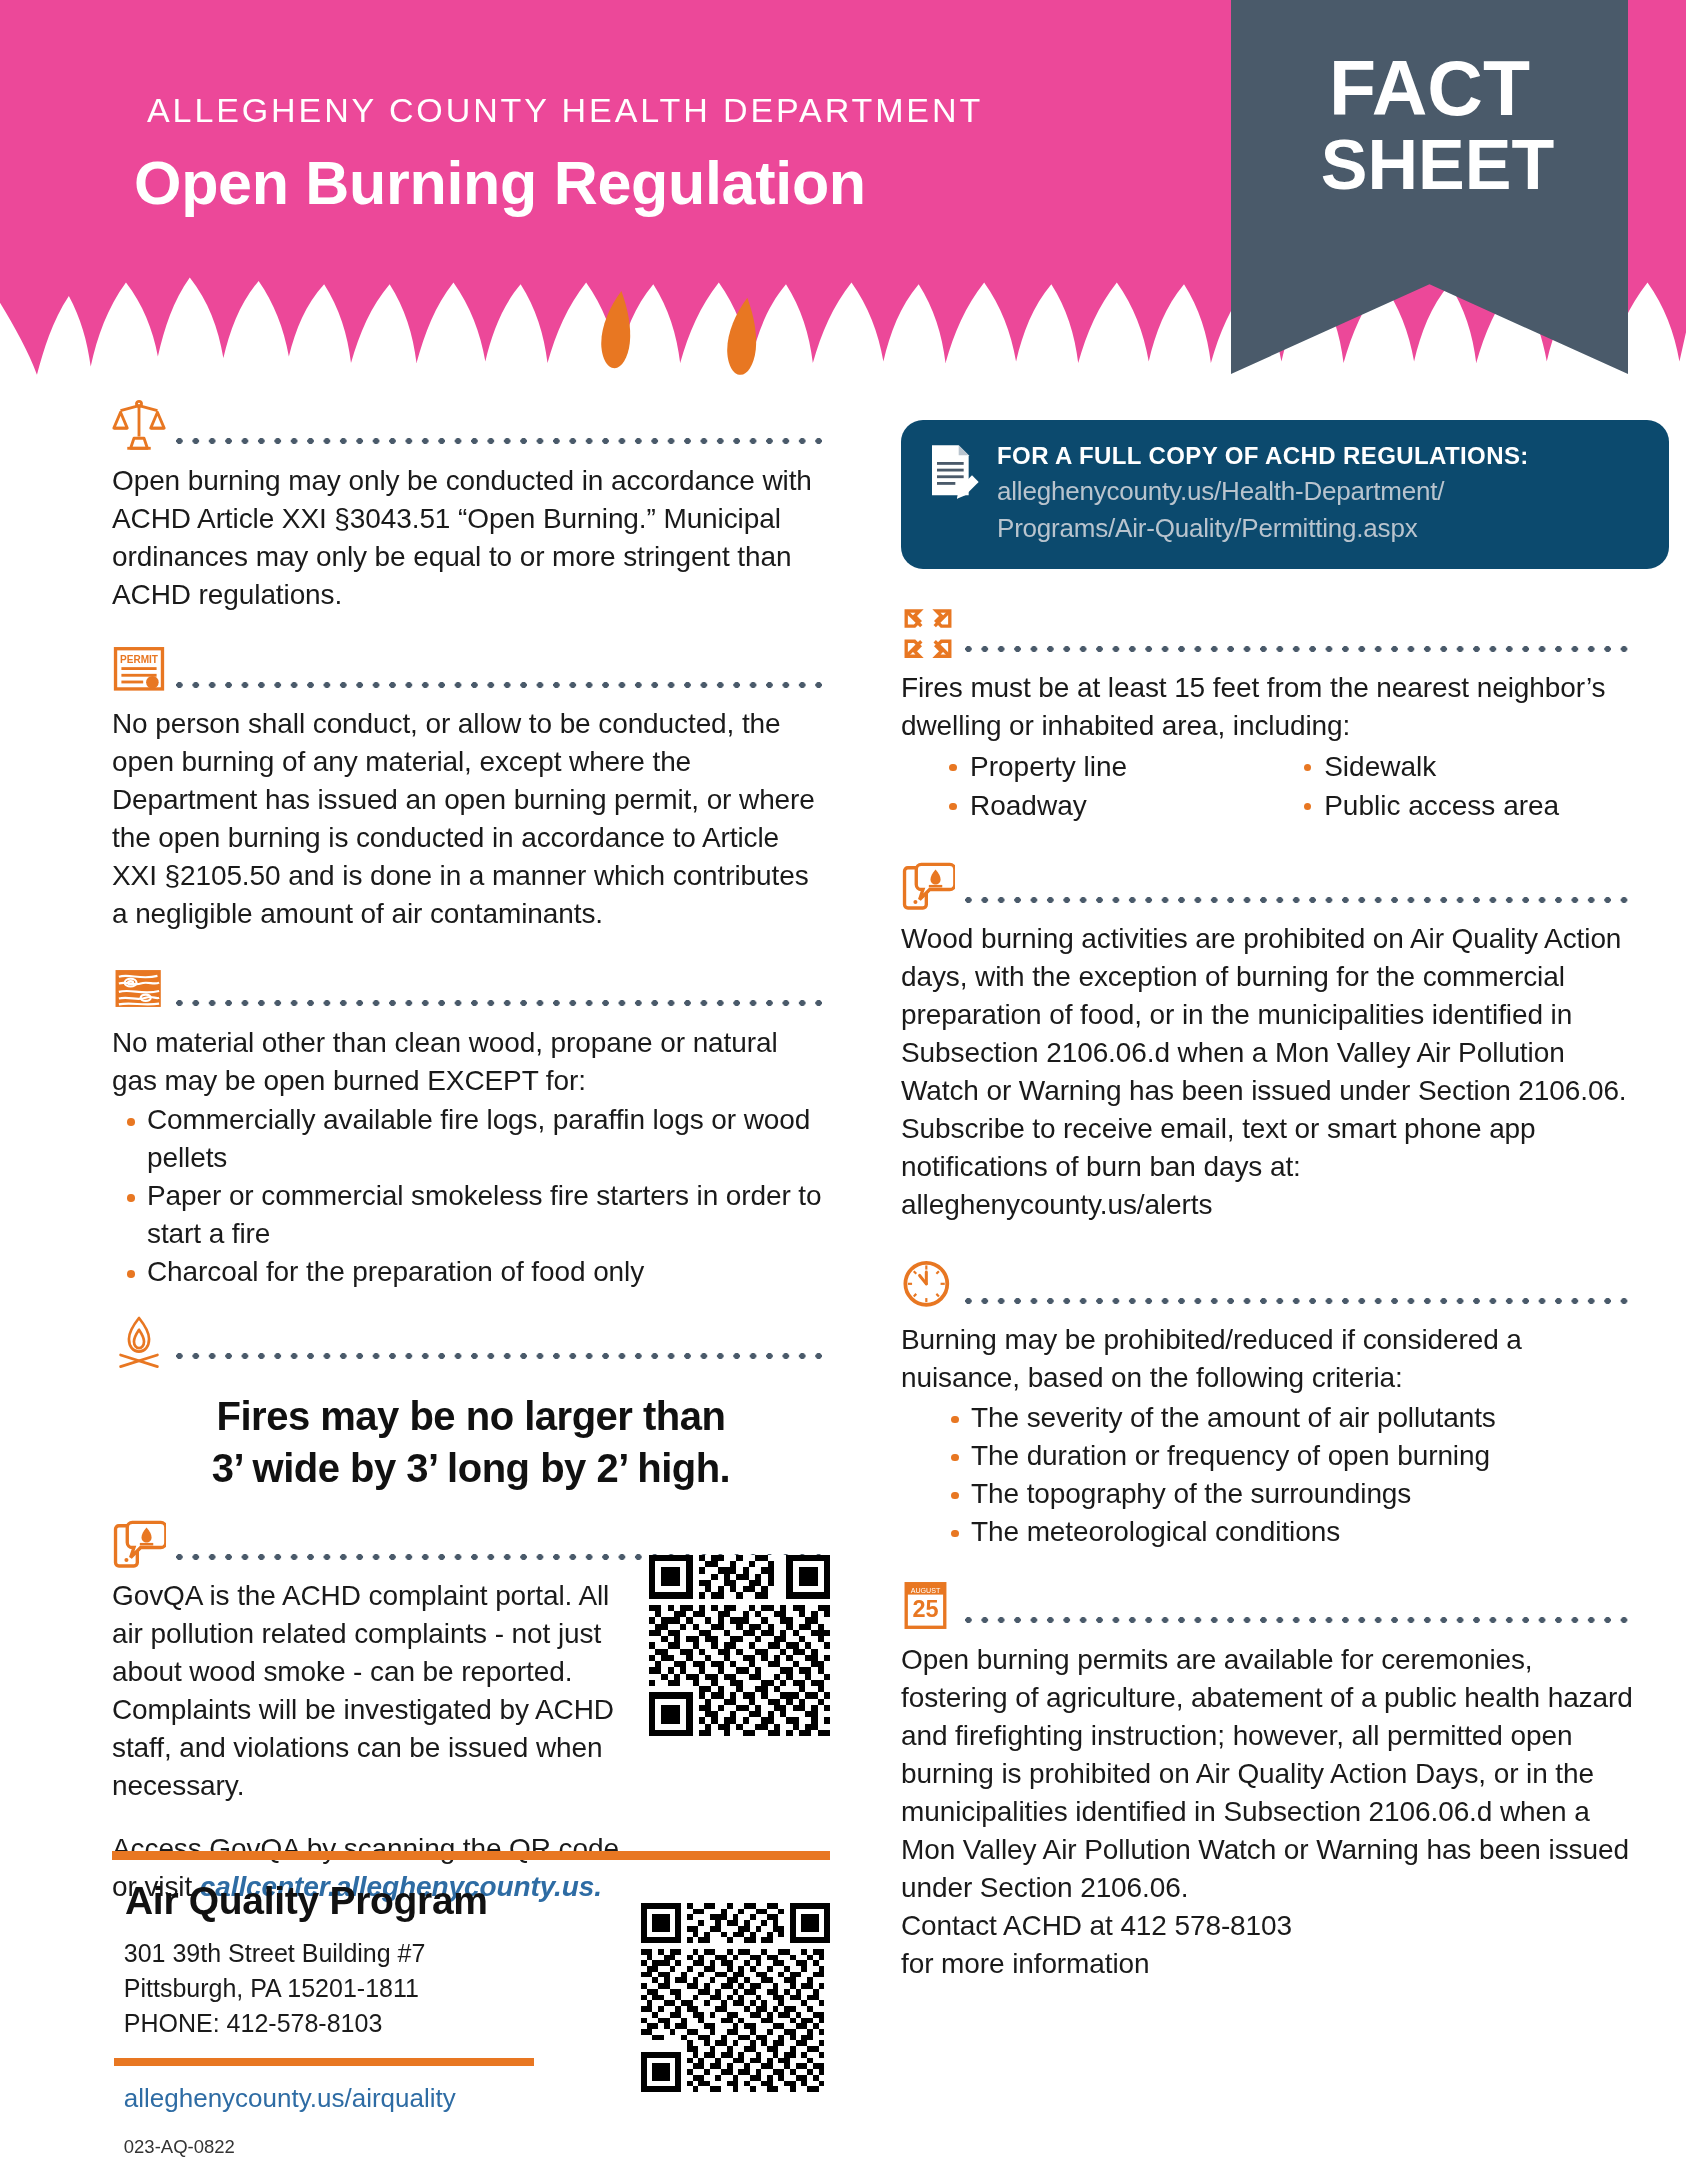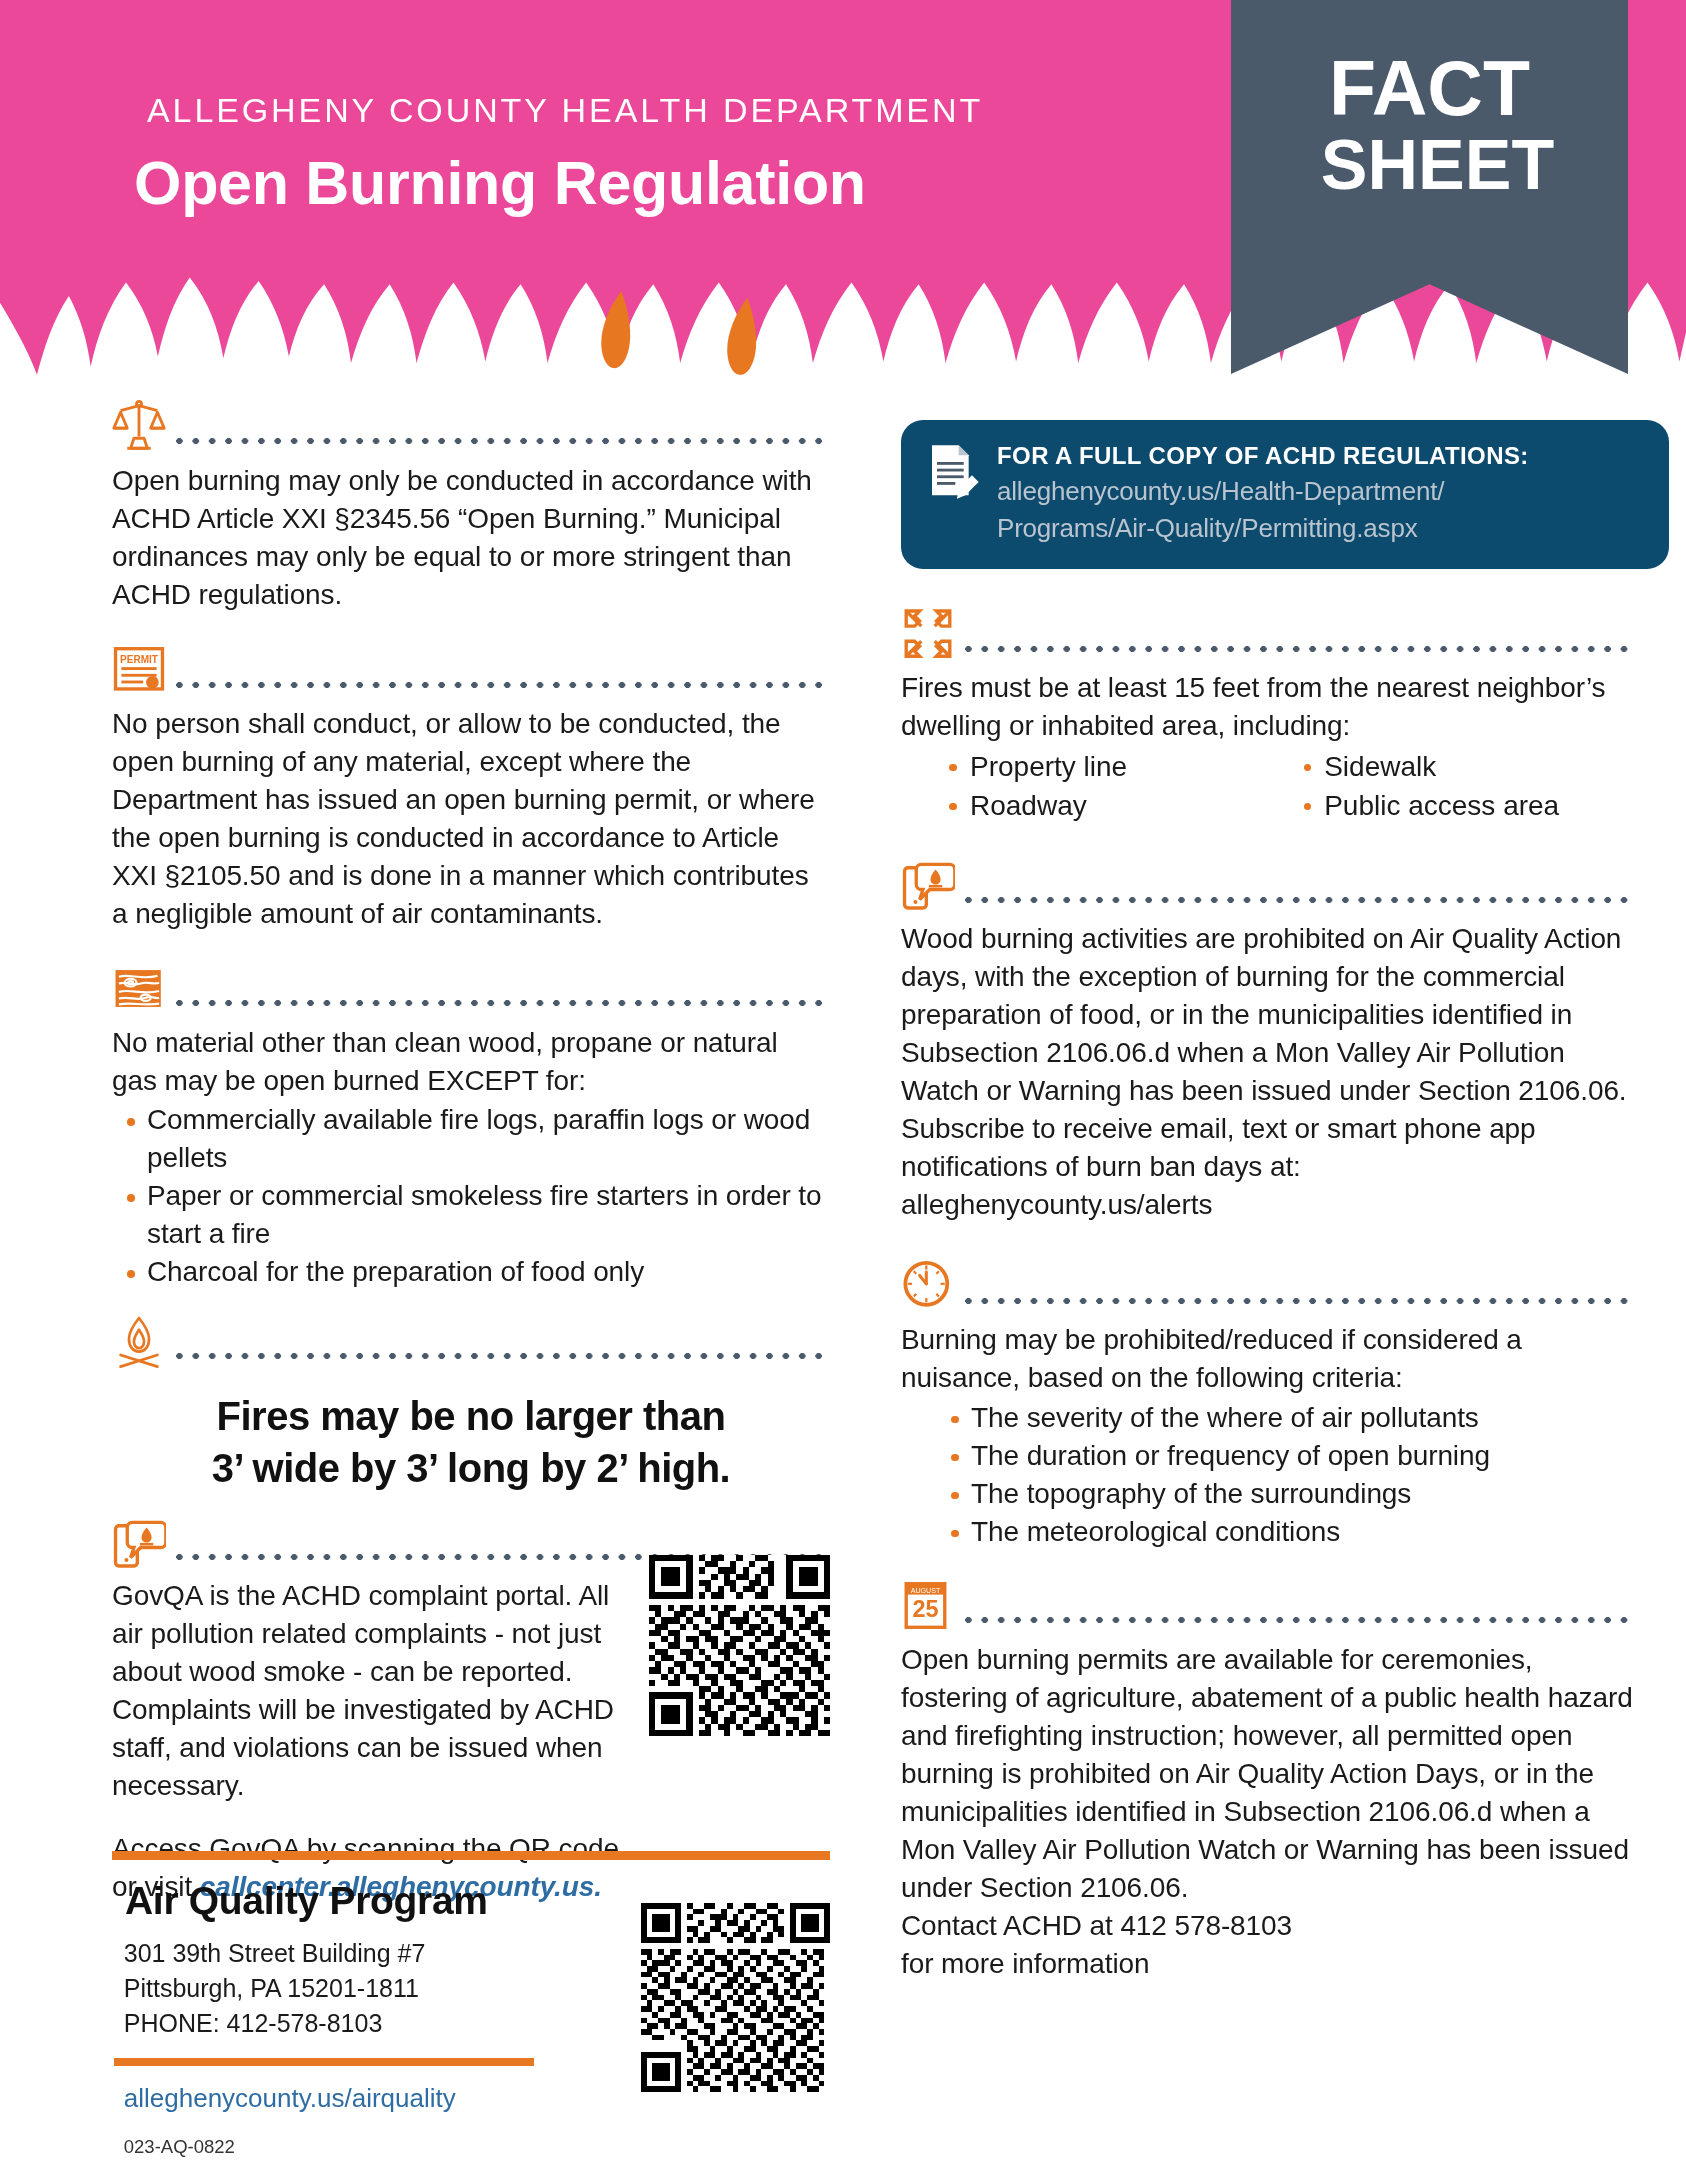--- a/index.html
+++ b/index.html
@@ -337,21 +337,21 @@
               <path d="M46 36 L54 17 L62 36 Z"></path>
               <line x1="2" y1="36" x2="18" y2="36"></line>
               <line x1="46" y1="36" x2="62" y2="36"></line>
               <path d="M22 60 L26 48 L38 48 L42 60 Z"></path>
               <line x1="18" y1="60" x2="46" y2="60"></line>
             </g>
           </svg>
         </span>
         <span class="dotline"></span>
       </div>
-      <p class="body">Open burning may only be conducted in accordance with ACHD Article XXI §2345.56 “Open Burning.” Municipal ordinances may only be equal to or more stringent than ACHD regulations.</p>
+      <p class="body">Open burning may only be conducted in accordance with ACHD Article XXI §3043.51 “Open Burning.” Municipal ordinances may only be equal to or more stringent than ACHD regulations.</p>
     </div>
 
     <div class="section" style="margin-top:25px">
       <div class="sec-head">
         <span class="sec-icon">
           <svg viewBox="0 0 64 68">
             <rect x="4" y="8" width="56" height="48" fill="none" stroke="#E87722" stroke-width="4"></rect>
             <text x="32" y="25" font-family="Liberation Sans, sans-serif" font-size="12" font-weight="bold" fill="#E87722" text-anchor="middle">PERMIT</text>
             <rect x="11" y="30" width="42" height="3.4" fill="#E87722"></rect>
             <rect x="11" y="38" width="42" height="3.4" fill="#E87722"></rect>
@@ -1064,21 +1064,21 @@
             <g stroke="#E87722" stroke-width="3.6" stroke-linecap="round">
               <line x1="30" y1="32" x2="30" y2="18"></line>
               <line x1="30" y1="32" x2="22" y2="22"></line>
             </g>
           </svg>
         </span>
         <span class="dotline"></span>
       </div>
       <p class="body">Burning may be prohibited/reduced if considered a nuisance, based on the following criteria:</p>
       <ul class="bullets indent">
-        <li>The severity of the where of  air pollutants</li>
+        <li>The severity of the amount of  air pollutants</li>
         <li>The duration or frequency of open burning</li>
         <li>The topography of the surroundings</li>
         <li>The meteorological conditions</li>
       </ul>
     </div>
 
     <div class="section" style="margin-top:23.5px">
       <div class="sec-head">
         <span class="sec-icon">
           <svg viewBox="0 0 64 68">

